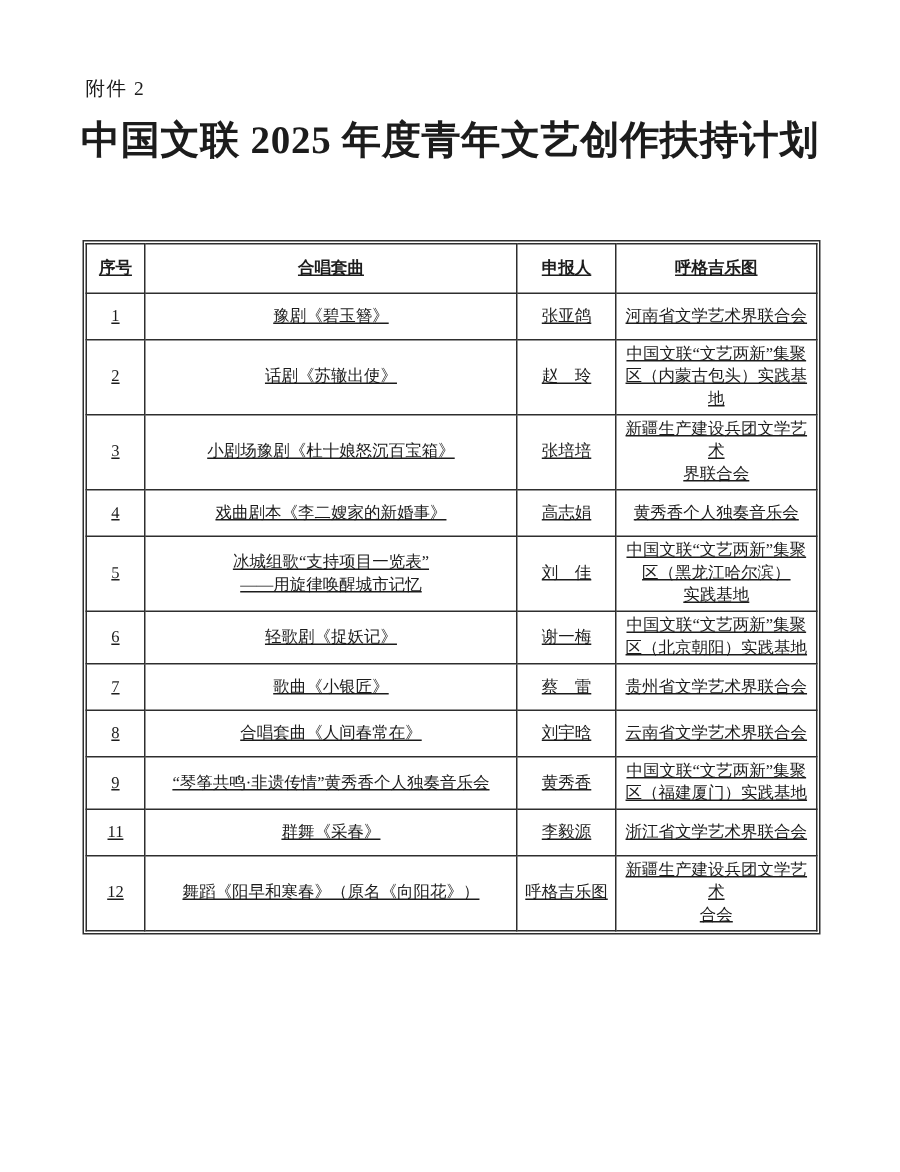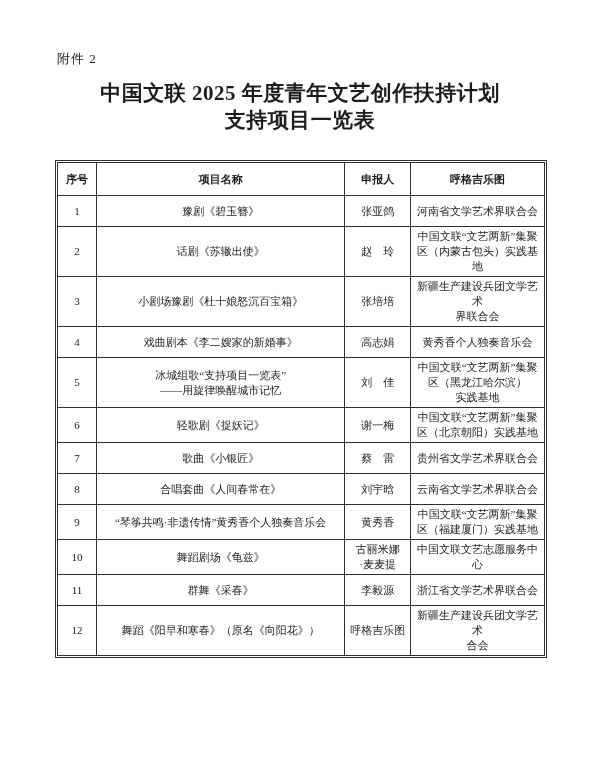--- a/index.html
+++ b/index.html
@@ -26,21 +26,21 @@
     top: 50px;
     font-size: 13px;
     letter-spacing: 1px;
   }
   .title {
     position: absolute;
     left: 0;
     top: 80px;
     width: 600px;
     text-align: center;
-    font-size: 21px;
+    font-size: 26px;
     font-weight: bold;
     line-height: 27px;
     letter-spacing: 0.5px;
   }
   .table-wrap {
     position: absolute;
     left: 55px;
     top: 160px;
     width: 488px;
     border: 1px solid #2e2e2e;
@@ -54,20 +54,21 @@
   }
   th, td {
     border: 1px solid #2e2e2e;
     font-size: 11px;
     line-height: 15px;
     text-align: center;
     vertical-align: middle;
     padding: 2px 3px;
     white-space: pre-line;
     overflow: hidden;
+    text-decoration: underline;
   }
   th {
     font-weight: bold;
     height: 28px;
   }
   tr {
     height: 31px;
   }
   col.c-no  { width: 8%; }
   col.c-prj { width: 51%; }
@@ -76,35 +77,34 @@
 </style>
 </head>
 <body>
 
 <div class="page">
 
   <div class="attachment">附件 2</div>
 
   <div class="title">
     <div>中国文联 2025 年度青年文艺创作扶持计划</div>
-    <div>支持项目一览表</div>
   </div>
 
   <div class="table-wrap">
     <table>
       <colgroup>
         <col class="c-no">
           <col class="c-prj">
           <col class="c-app">
           <col class="c-rec">
       </colgroup>
       <thead>
         <tr>
           <th>序号</th>
-          <th>项目名称</th>
+          <th>合唱套曲</th>
           <th>申报人</th>
           <th>呼格吉乐图</th>
         </tr>
       </thead>
       <tbody>
   <tr>
     <td>1</td>
     <td>豫剧《碧玉簪》</td>
     <td>张亚鸽</td>
     <td>河南省文学艺术界联合会</td>
@@ -166,27 +166,20 @@
   </tr>
 
   <tr>
     <td>9</td>
     <td>“琴筝共鸣·非遗传情”黄秀香个人独奏音乐会</td>
     <td>黄秀香</td>
     <td>中国文联“文艺两新”集聚
 区（福建厦门）实践基地</td>
   </tr>
 
-  <tr>
-    <td>10</td>
-    <td>舞蹈剧场《龟兹》</td>
-    <td>古丽米娜
-·麦麦提</td>
-    <td>中国文联文艺志愿服务中心</td>
-  </tr>
 
   <tr>
     <td>11</td>
     <td>群舞《采春》</td>
     <td>李毅源</td>
     <td>浙江省文学艺术界联合会</td>
   </tr>
 
   <tr>
     <td>12</td>

